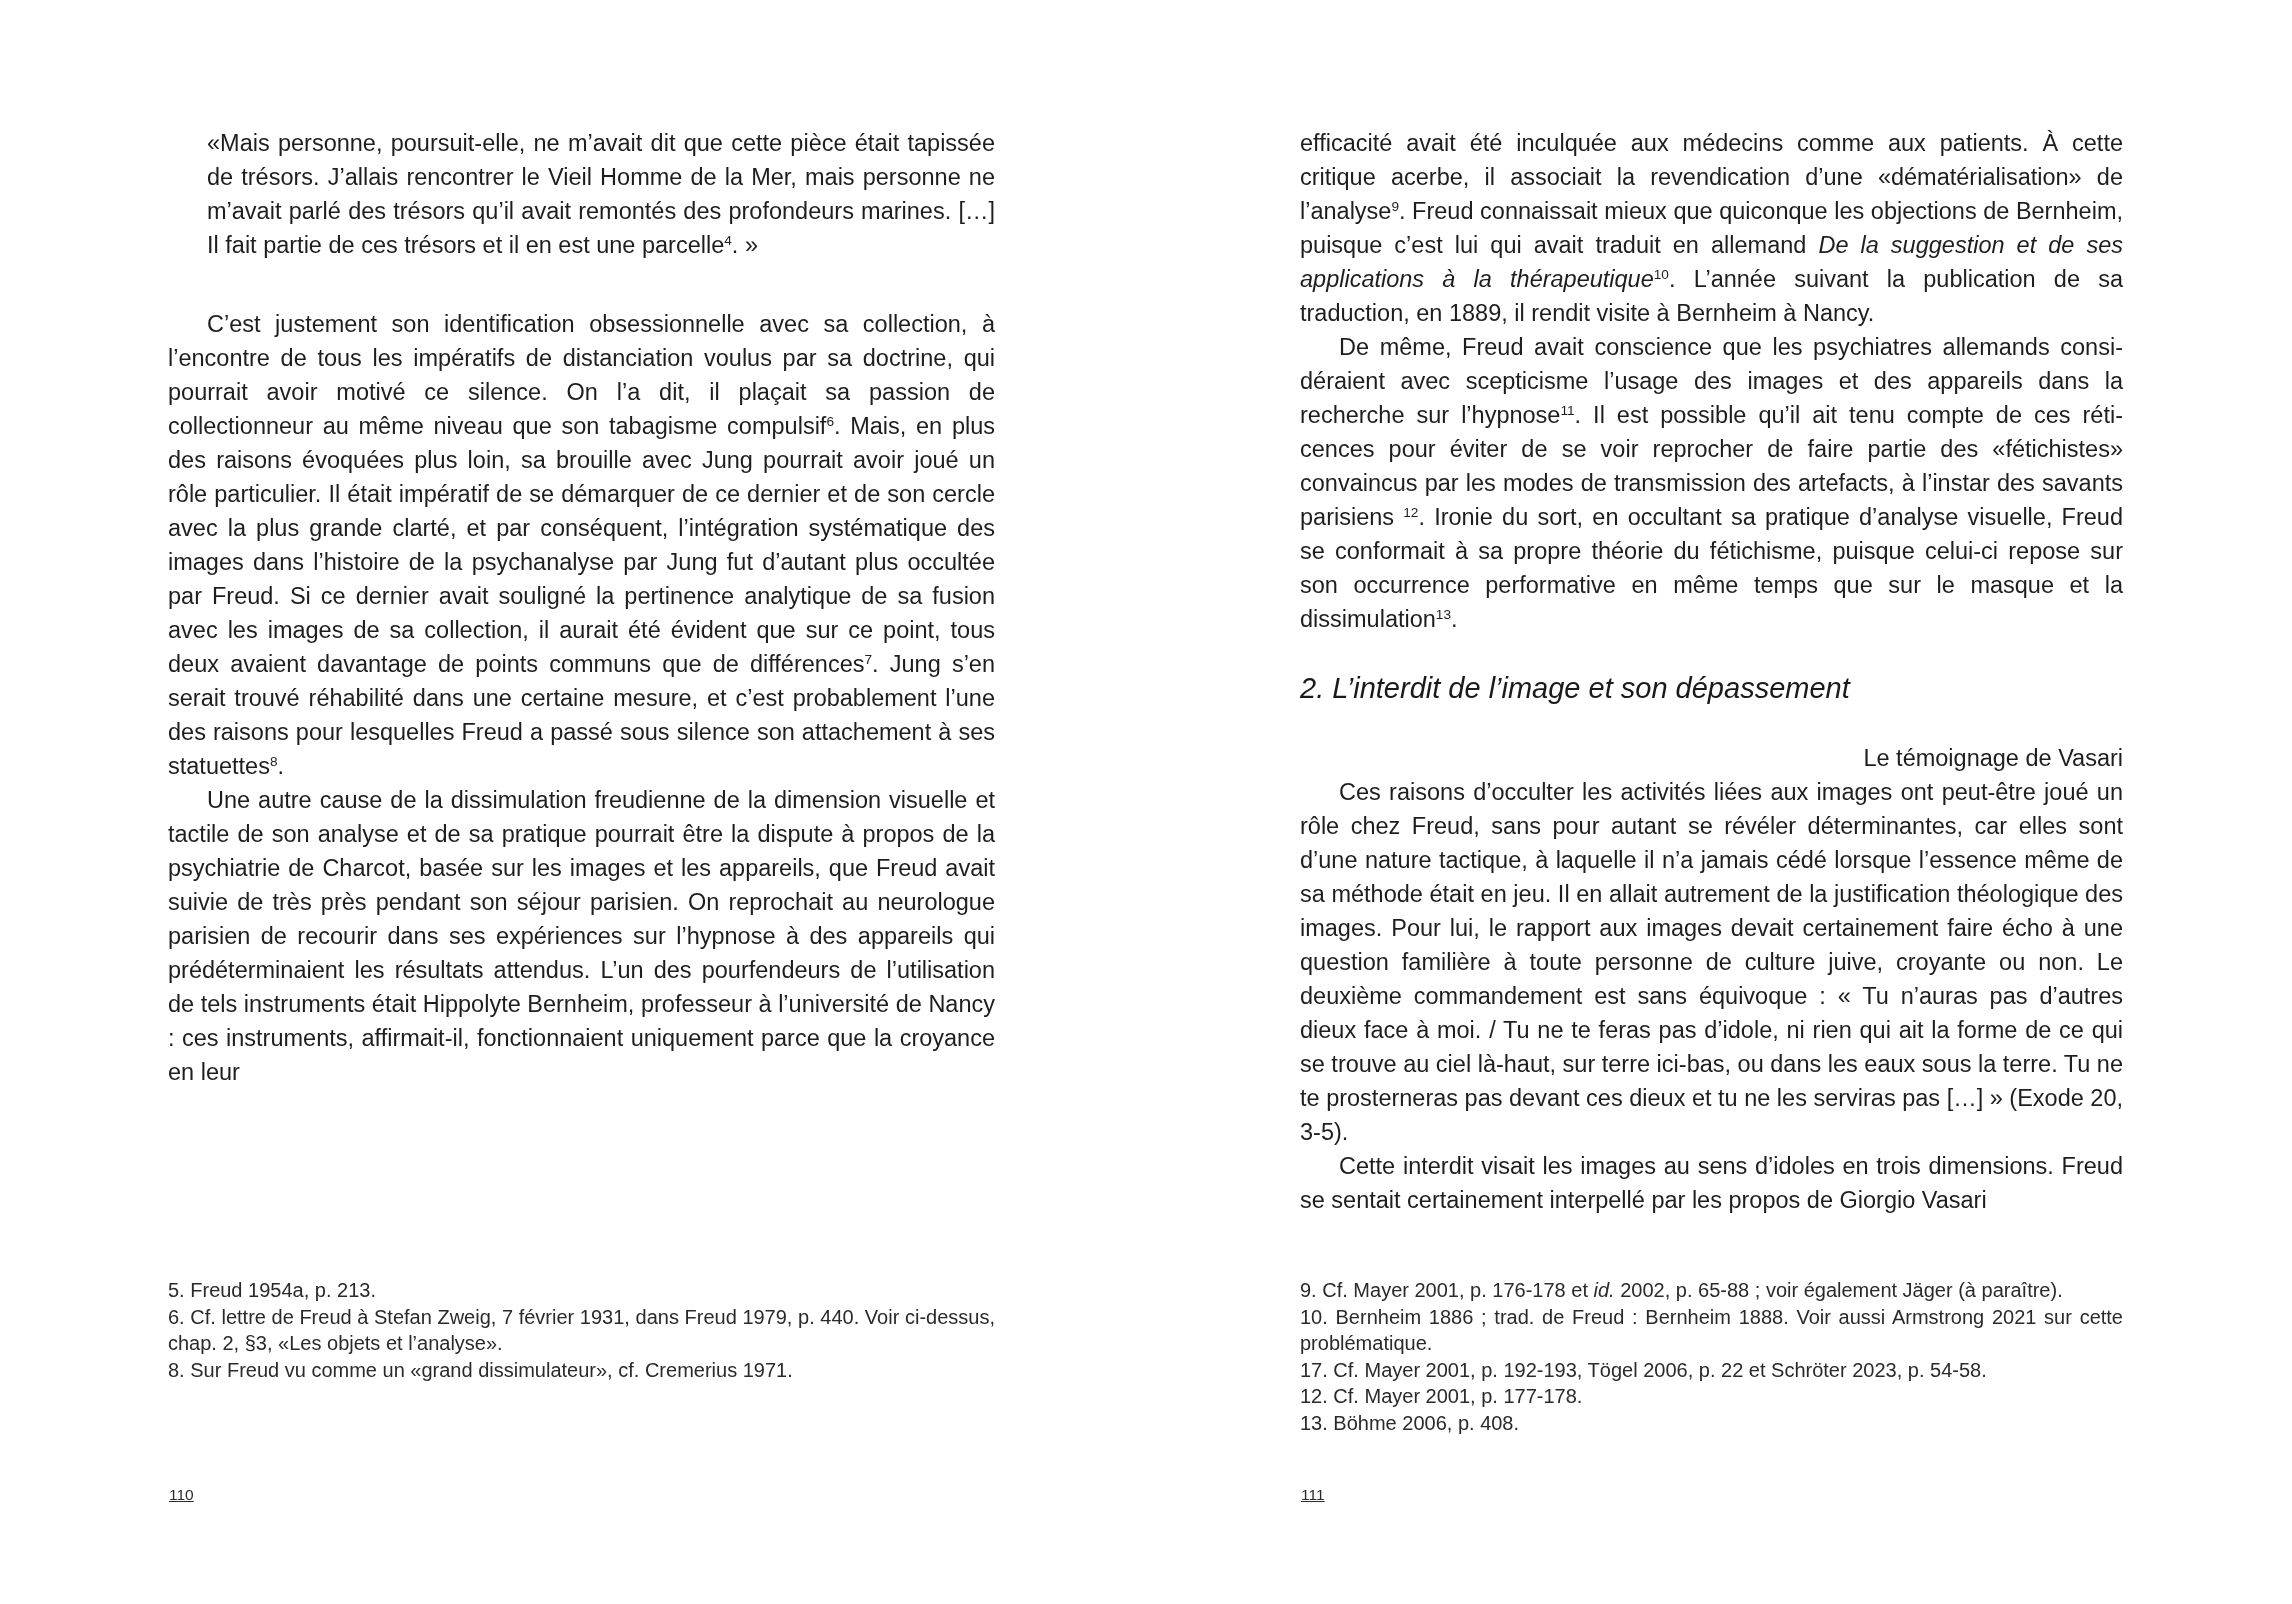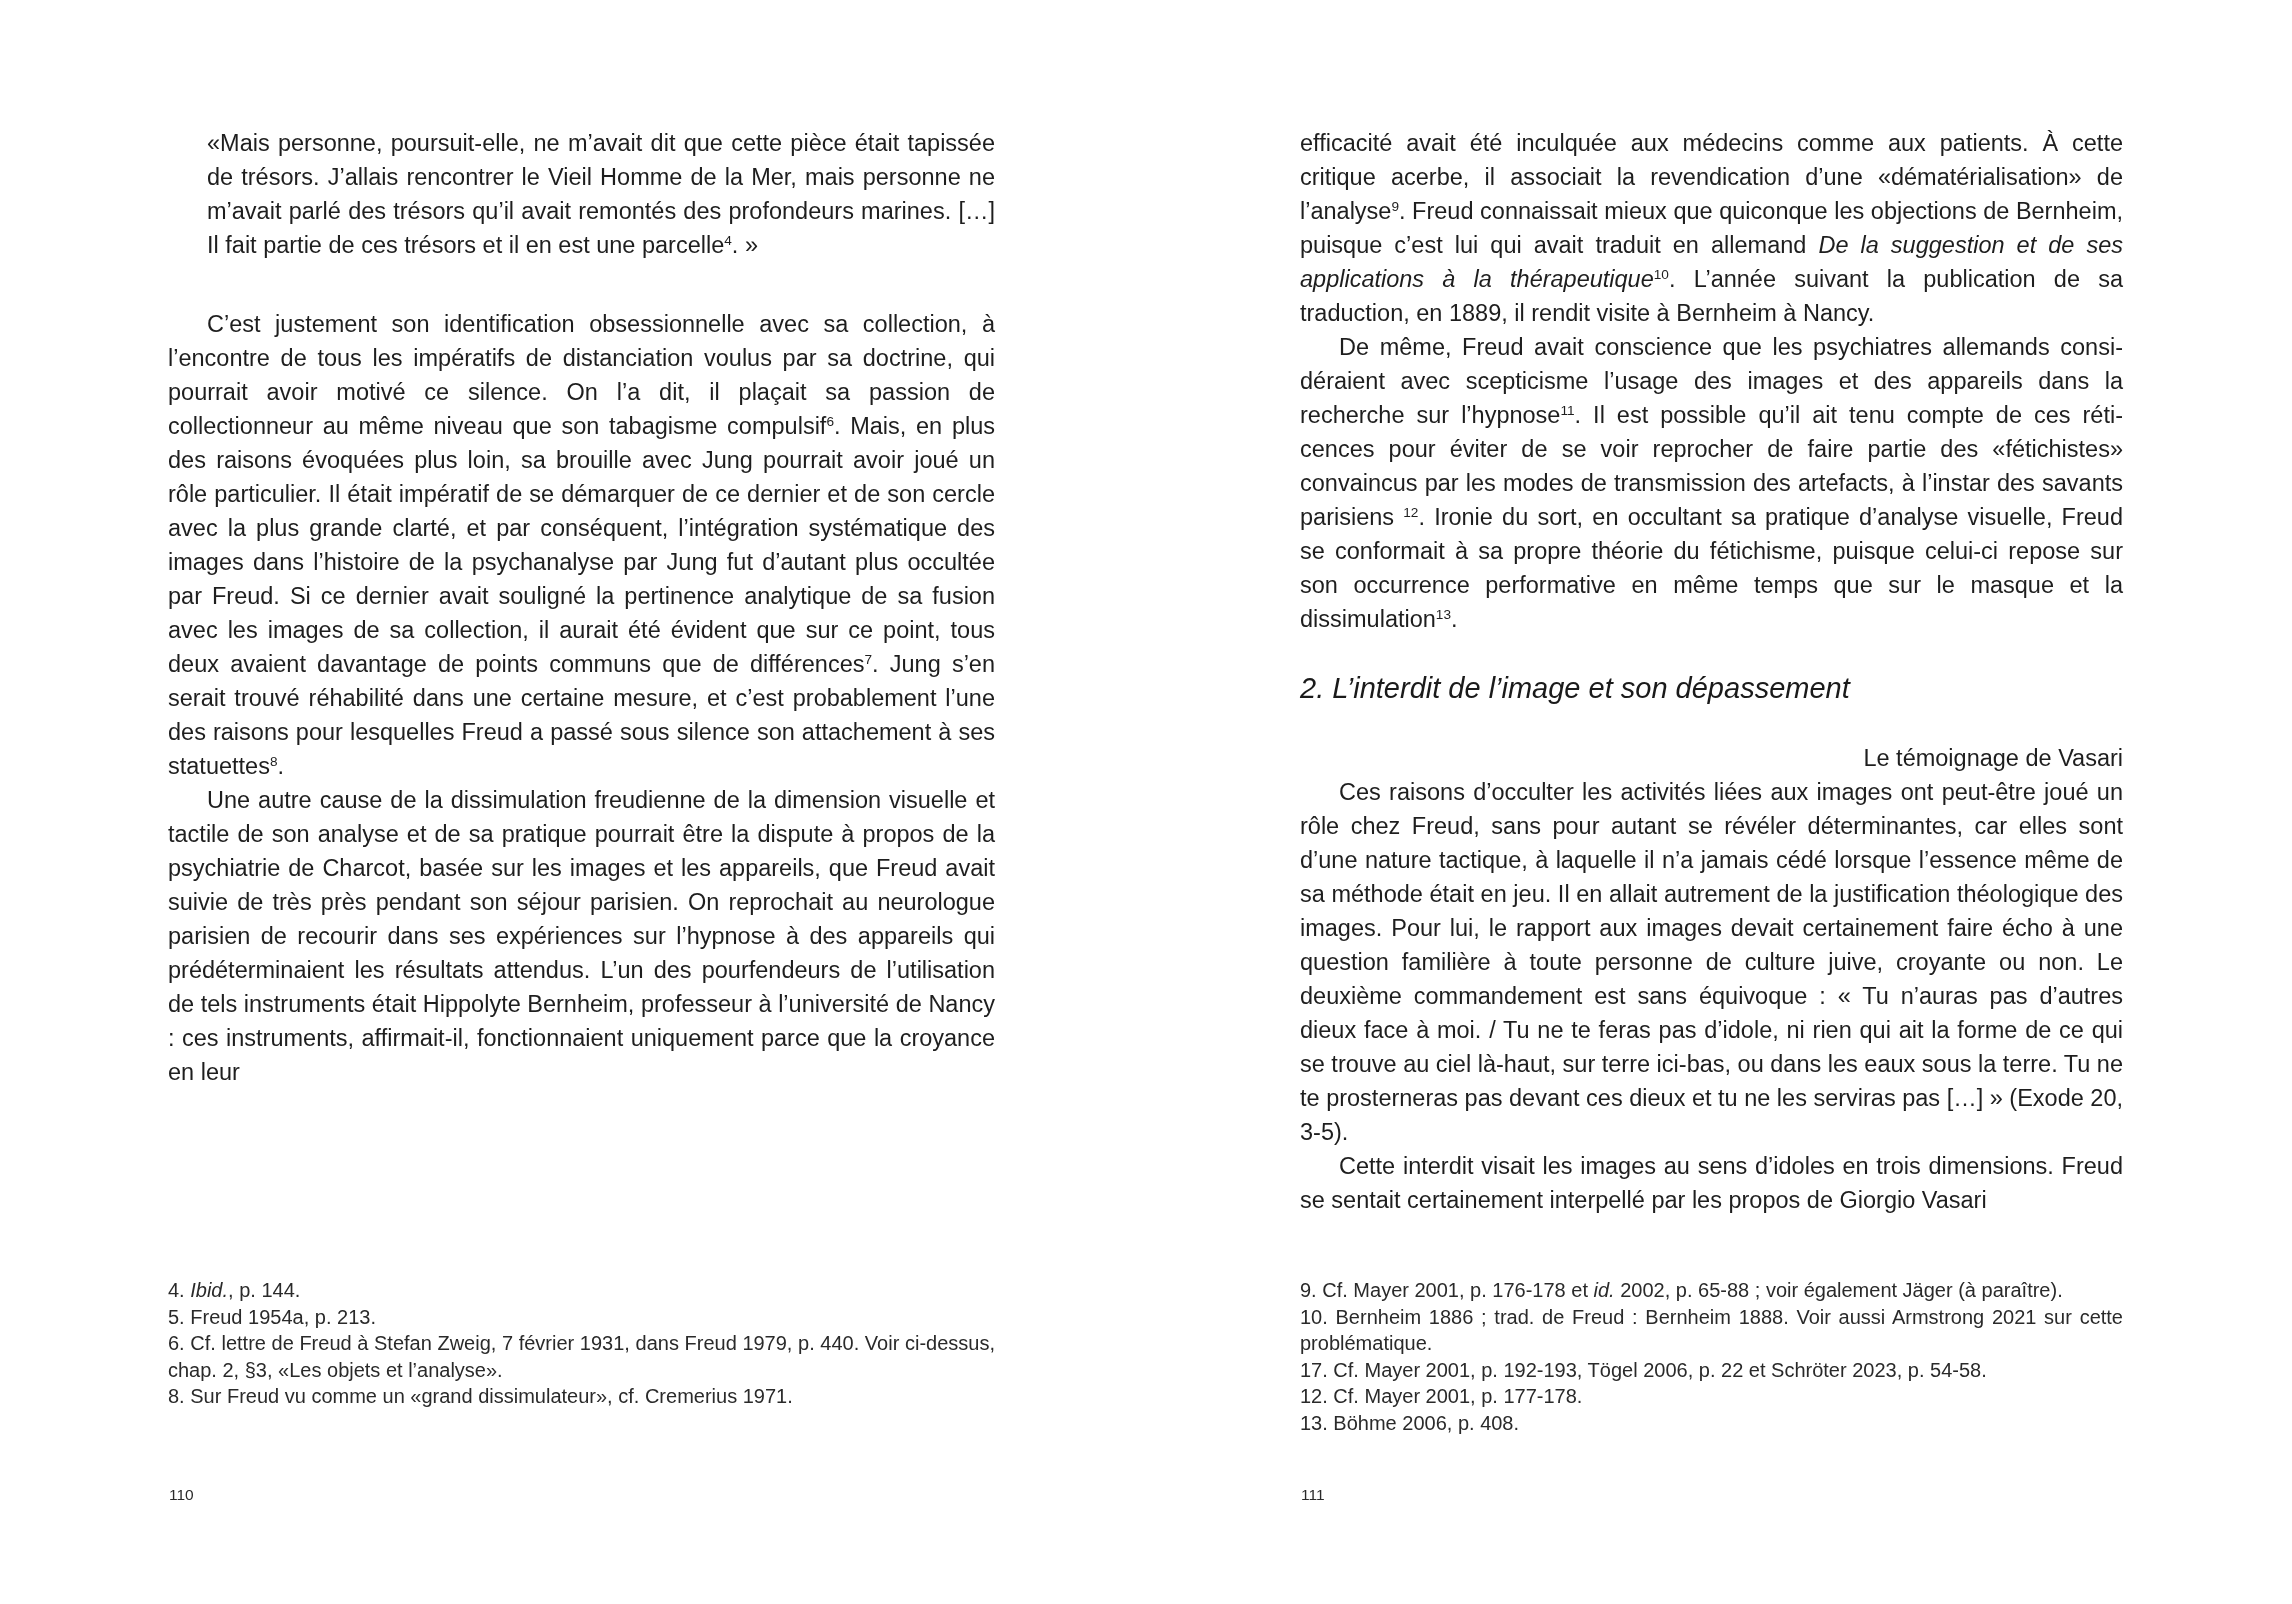--- a/index.html
+++ b/index.html
@@ -75,39 +75,39 @@
   .page-left .footnotes  { left: 168px; width: 827px; }
   .page-right .footnotes { left: 154px; width: 823px; }
   .footnote { margin: 0; }
 
   .page-number {
     position: absolute;
     top: 1485px;
     font-size: 15.5px;
     line-height: 19.4px;
     color: #2a2a2a;
+    text-decoration: underline;
   }
   .page-left .page-number  { left: 169px; }
   .page-right .page-number { left: 155px; text-align: center; }
 </style>
 </head>
 <body>
 
 <div class="page page-left">
   <div class="column">
     <p class="blockquote"><span>«Mais personne, poursuit-elle, ne m’avait dit que cette pièce était tapissée de trésors. J’allais rencontrer le Vieil Homme de la Mer, mais personne ne m’avait parlé des trésors qu’il avait remontés des profondeurs marines. […] Il fait partie de ces trésors et il en est une parcelle</span><sup>4</sup><span>. »</span></p>
     <div class="spacer-lg"></div>
     <div>
         <p class="indent">C’est justement son identification obsessionnelle avec sa collection, à l’encontre de tous les impératifs de distanciation voulus par sa doctrine, qui pourrait avoir motivé ce silence. On l’a dit, il plaçait sa passion de collectionneur au même niveau que son tabagisme compulsif<sup>6</sup>. Mais, en plus des raisons évoquées plus loin, sa brouille avec Jung pourrait avoir joué un rôle particulier. Il était impératif de se démarquer de ce dernier et de son cercle avec la plus grande clarté, et par conséquent, l’intégration systématique des images dans l’histoire de la psychanalyse par Jung fut d’autant plus occultée par Freud. Si ce dernier avait souligné la perti­nence analytique de sa fusion avec les images de sa collection, il aurait été évident que sur ce point, tous deux avaient davantage de points communs que de différences<sup>7</sup>. Jung s’en serait trouvé réhabilité dans une certaine mesure, et c’est probablement l’une des raisons pour lesquelles Freud a passé sous silence son attachement à ses statuettes<sup>8</sup>.</p>
         <p class="indent">Une autre cause de la dissimulation freudienne de la dimension visuelle et tactile de son analyse et de sa pratique pourrait être la dis­pute à propos de la psychiatrie de Charcot, basée sur les images et les appareils, que Freud avait suivie de très près pendant son séjour pari­sien. On reprochait au neurologue parisien de recourir dans ses expé­riences sur l’hypnose à des appareils qui prédéterminaient les résultats attendus. L’un des pourfendeurs de l’utilisation de tels instruments était Hippolyte Bernheim, professeur à l’université de Nancy : ces instruments, affirmait-il, fonctionnaient uniquement parce que la croyance en leur</p>
       </div>
   </div>
 
   <div class="footnotes">
-      <p class="footnote"><span>4. </span><em>Ibid.</em>, p. 144.</p>
       <p class="footnote"><span>5. </span>Freud 1954a, p. 213.</p>
       <p class="footnote"><span>6. </span>Cf. lettre de Freud à Stefan Zweig, 7 février 1931, dans Freud 1979, p. 440. Voir ci-dessus, chap. 2, §3, «Les objets et l’analyse».</p>
       <p class="footnote"><span>8. </span>Sur Freud vu comme un «grand dissimulateur», cf. Cremerius 1971.</p>
     </div>
 
   <div class="page-number">110</div>
 </div>
 
 <div class="page page-right">
   <div class="column">

